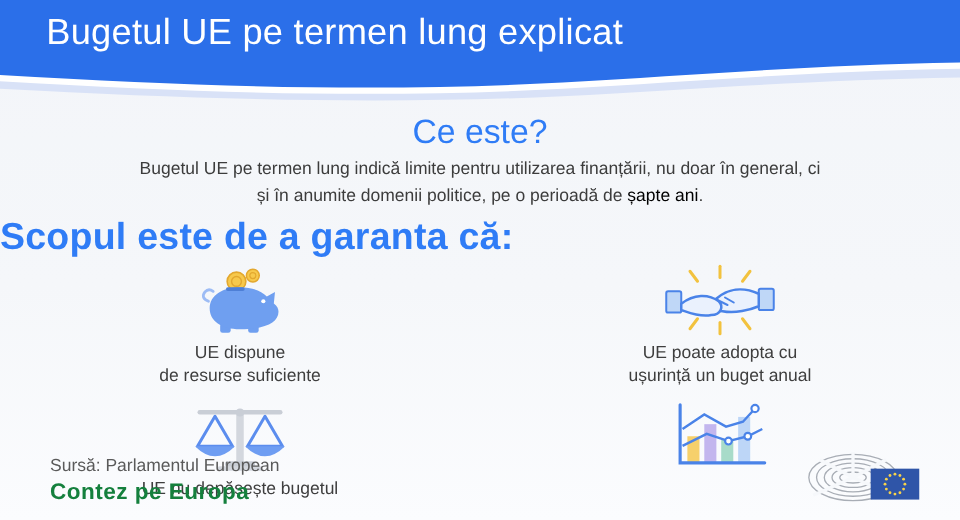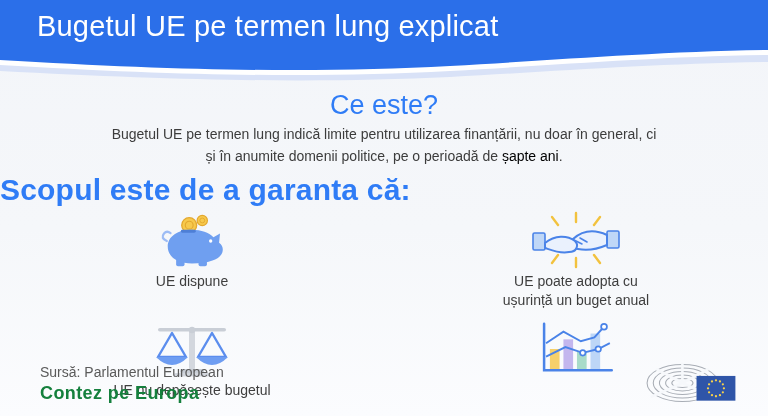--- a/index.html
+++ b/index.html
@@ -72,21 +72,21 @@
         <circle cx="51" cy="8" r="5.5" fill="#F7C94C" stroke="#E3A82F" stroke-width="1.3"></circle>
         <circle cx="51" cy="8" r="2.6" fill="none" stroke="#E3A82F" stroke-width="1"></circle>
         <path d="M13 30 q-7 -3 -3 -8 q3 -3.5 7 -.5" fill="none" stroke="#9DBCF5" stroke-width="2.4" stroke-linecap="round"></path>
         <rect x="23" y="49" width="9" height="8" rx="2" fill="#6F9FF0"></rect>
         <rect x="47" y="49" width="9" height="8" rx="2" fill="#6F9FF0"></rect>
         <path d="M14 36 C14 25 25 18 40 18 C50 18 58 21 63 26 L70 22 L69 32 C72 34 73 37 73 39 C73 48 62 54 40 54 C24 54 14 47 14 36 Z" fill="#6F9FF0"></path>
         <rect x="28" y="18" width="16" height="3.2" rx="1.6" fill="#4E7FD6"></rect>
         <circle cx="60" cy="30" r="1.8" fill="#FFFFFF"></circle>
       </svg>
     </div>
-    <div class="goal-label"><span>UE dispune</span><br></div>
+    <div class="goal-label"><span>UE dispune</span><br><span>de resurse suficiente</span></div>
   </div>
 
   <div class="goal-cell">
     <div class="goal-icon">
       <svg width="92" height="58" viewBox="0 0 92 58" aria-hidden="true">
         <g stroke="#F2C23E" stroke-width="2.4" stroke-linecap="round">
           <line x1="46" y1="2" x2="46" y2="11"></line>
           <line x1="22" y1="6" x2="28" y2="14"></line>
           <line x1="70" y1="6" x2="64" y2="14"></line>
           <line x1="46" y1="56" x2="46" y2="47"></line>

